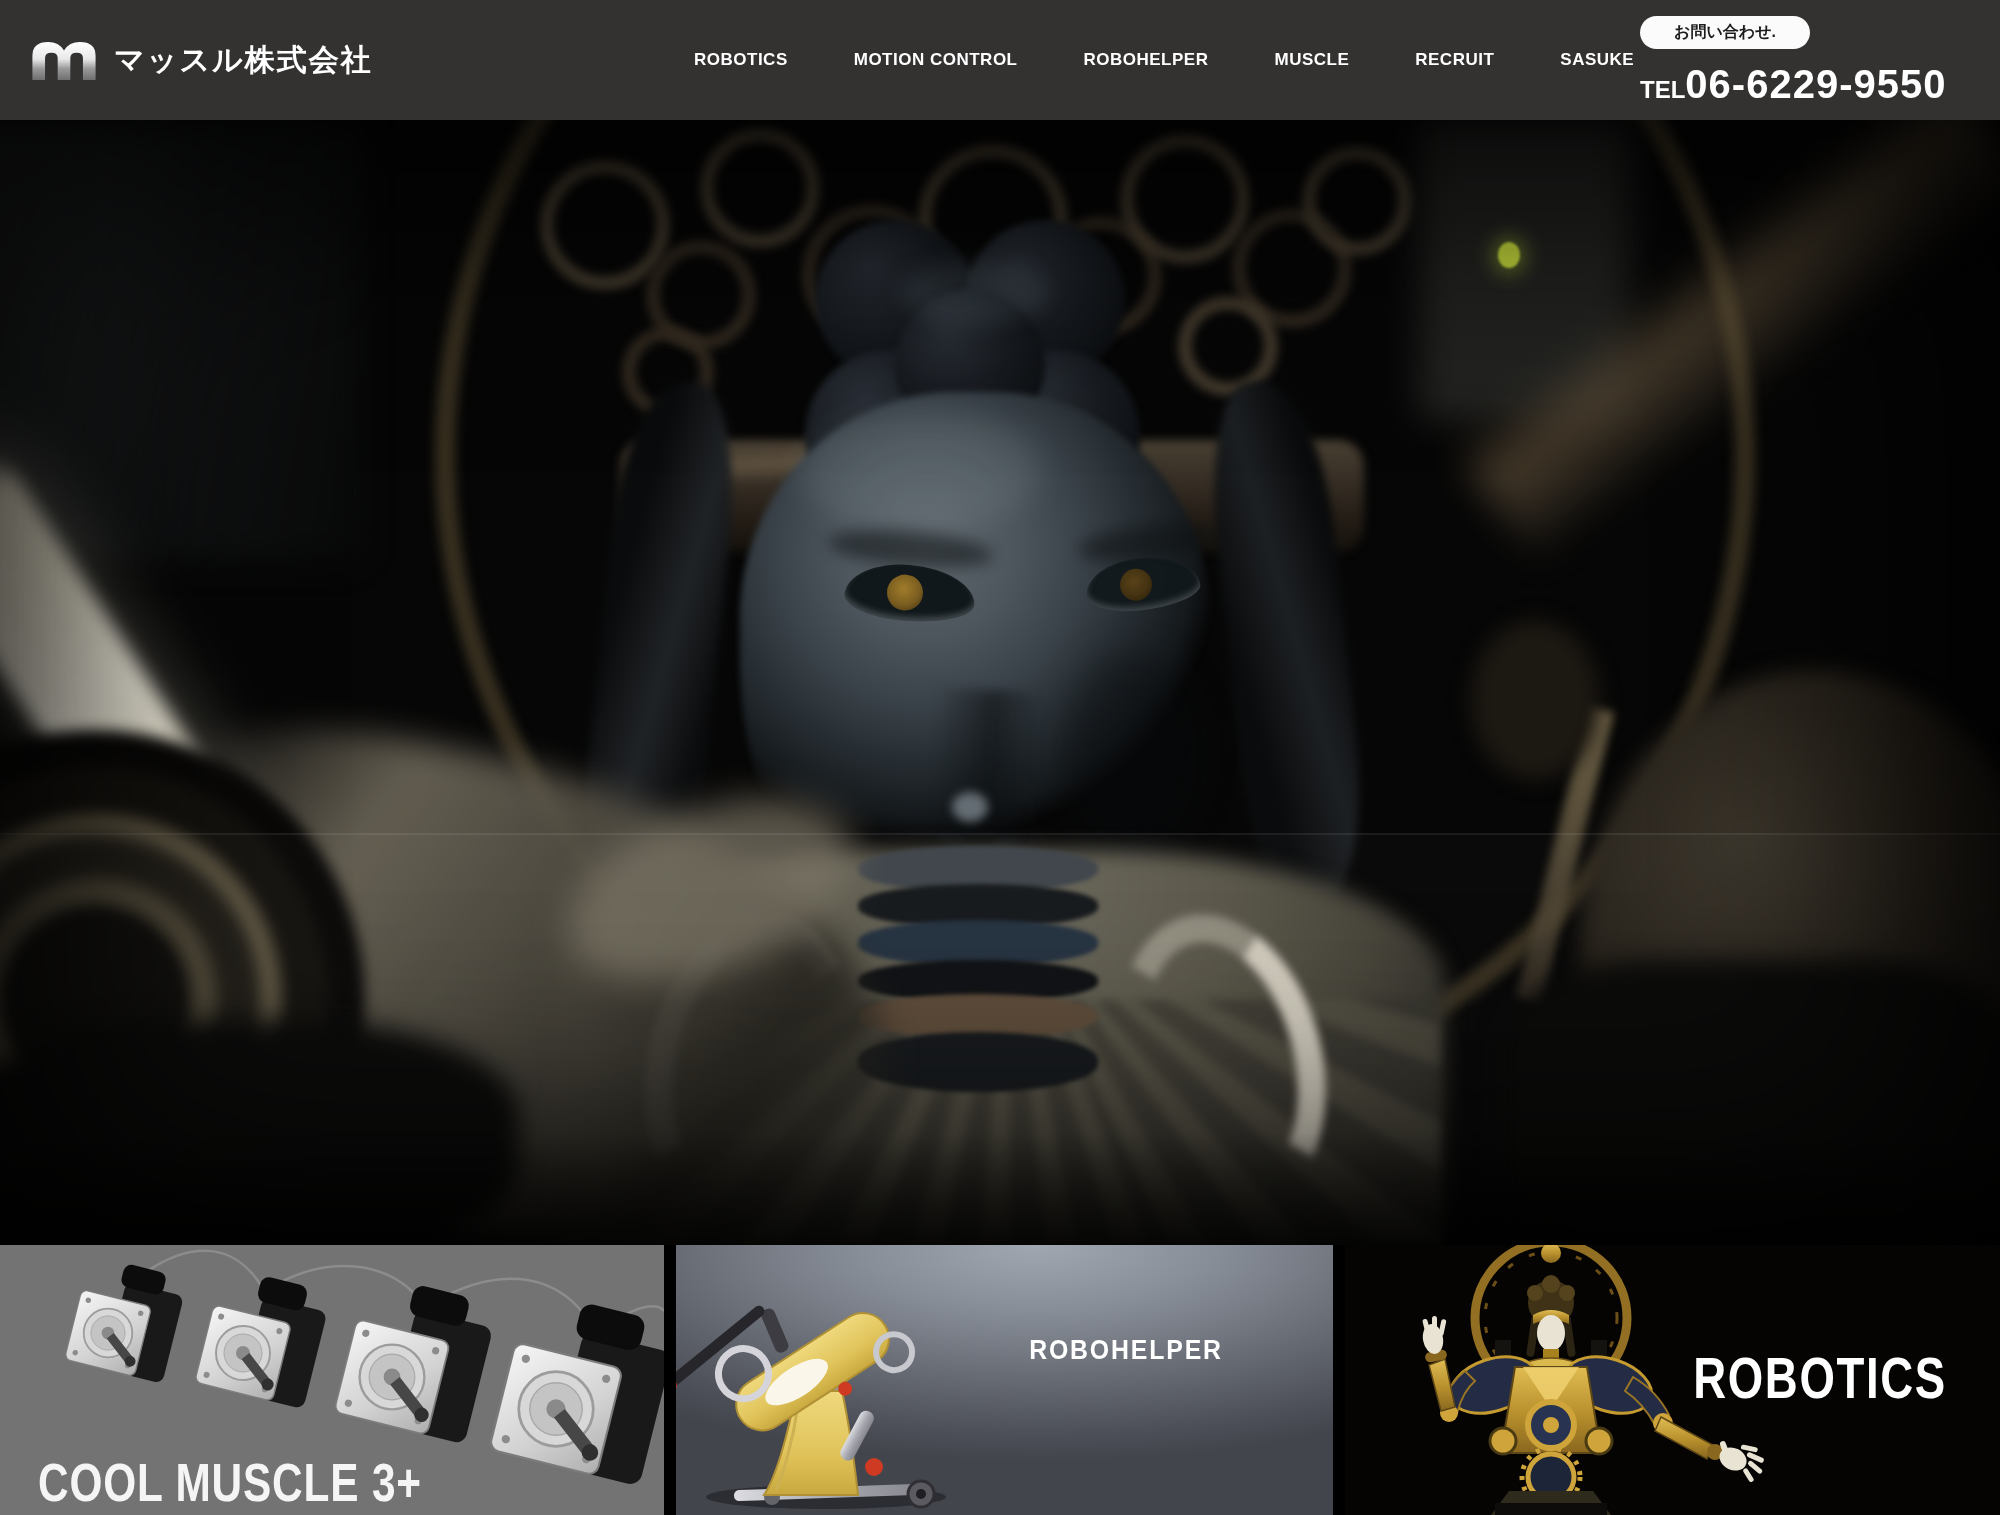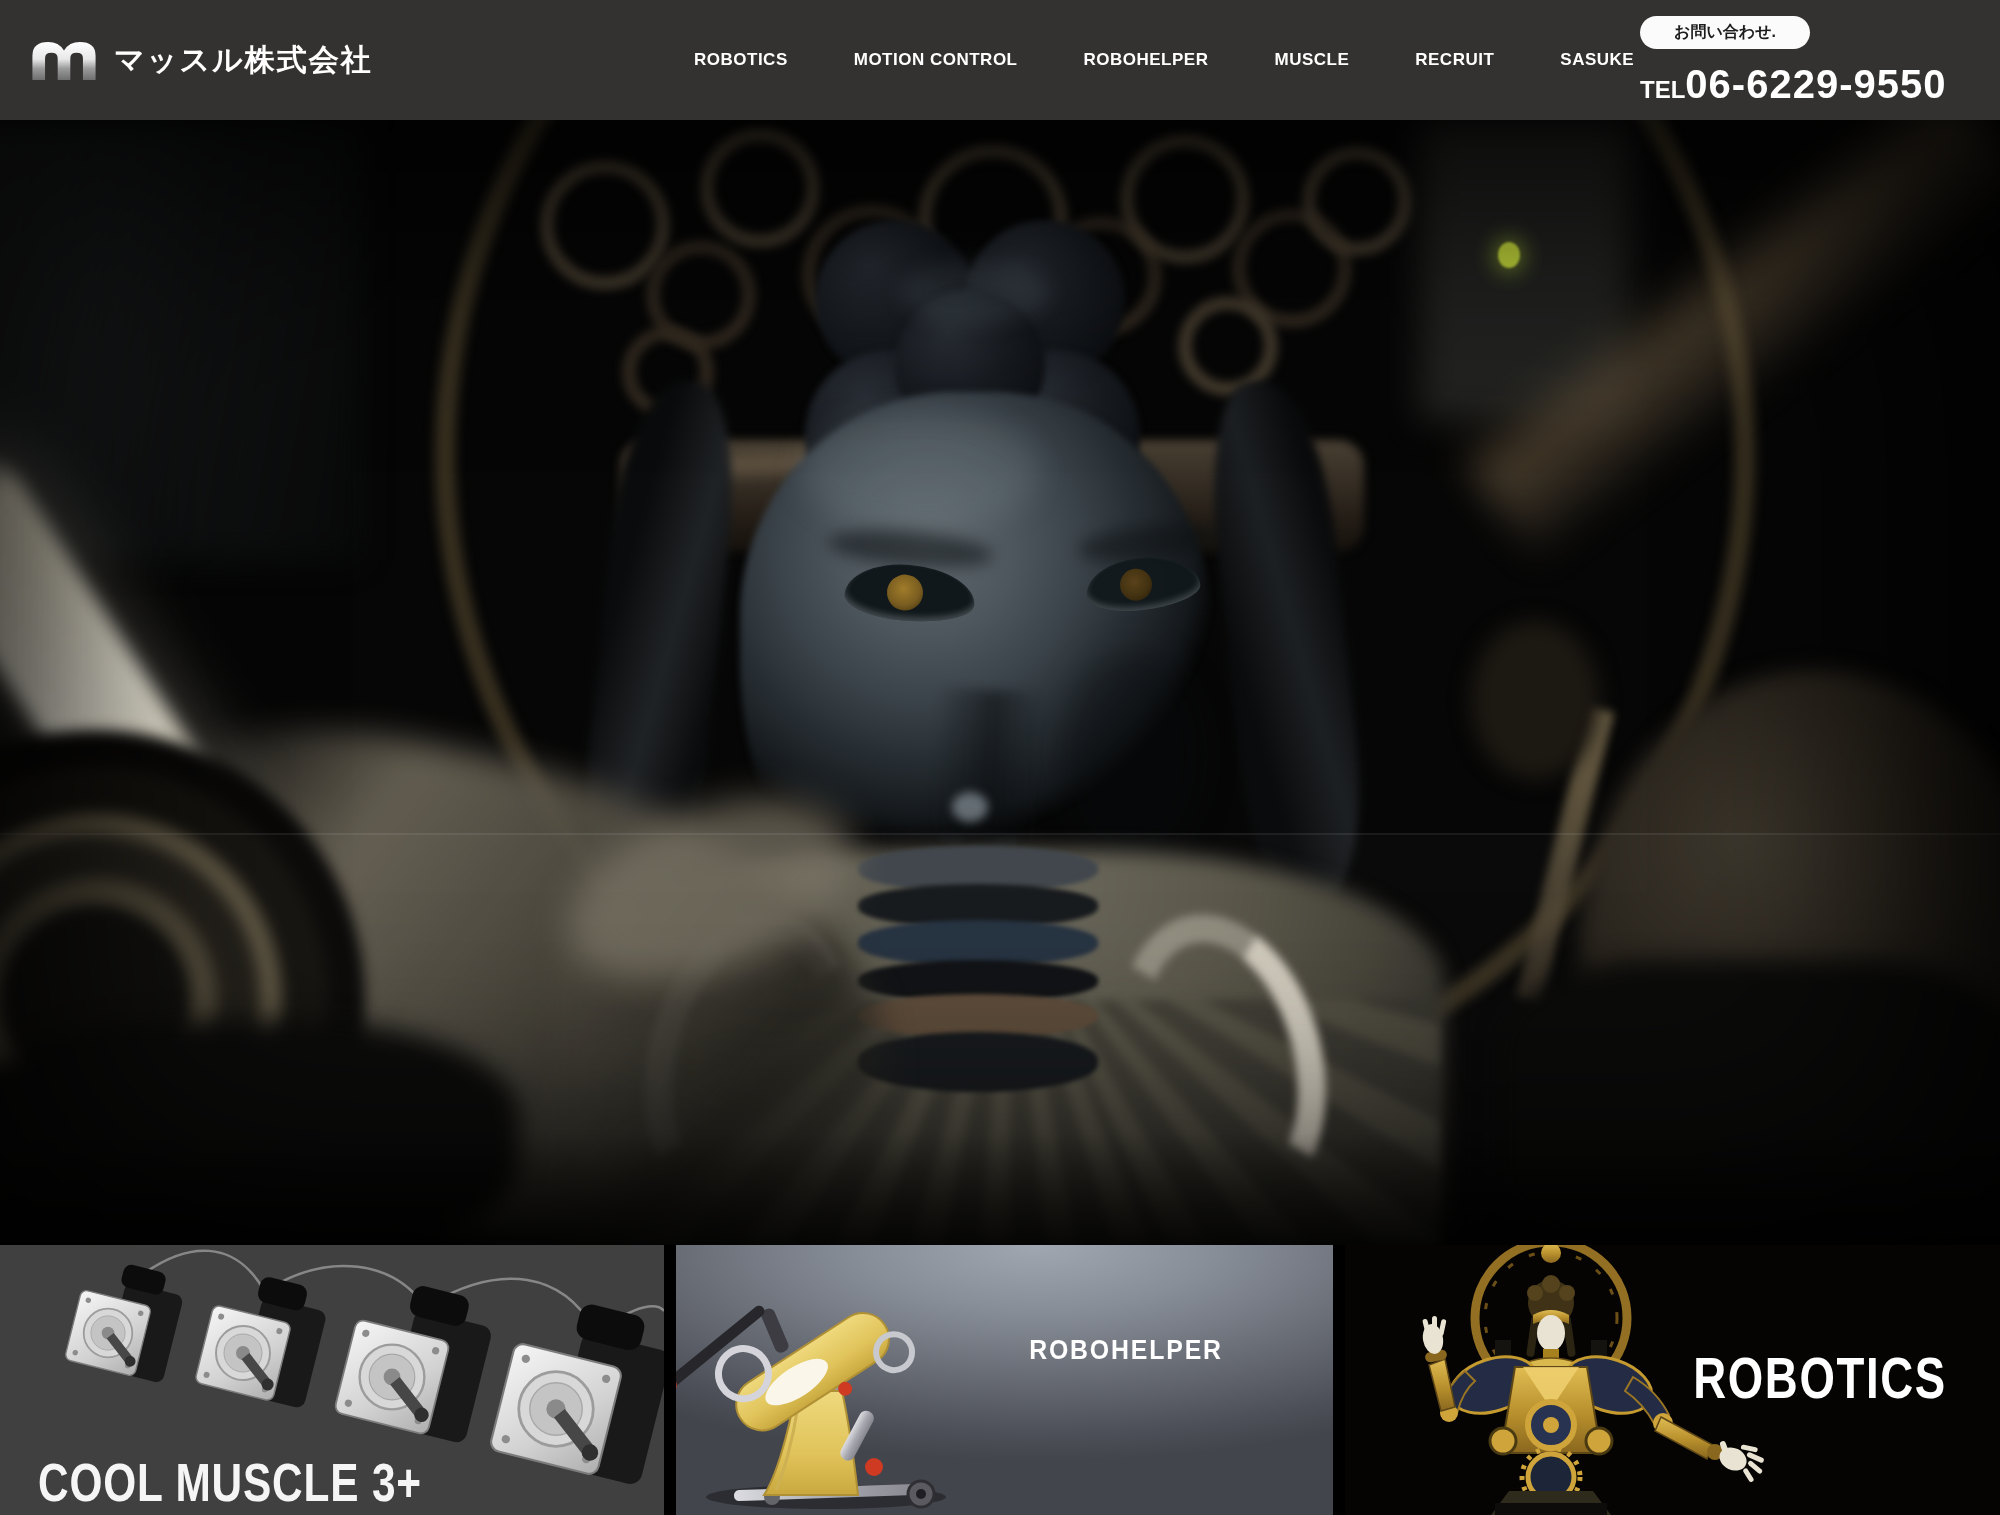--- a/index.html
+++ b/index.html
@@ -83,21 +83,21 @@
   .blob-right-top { left:1470px; top:500px; width:130px; height:160px; border-radius:50%; background:#1c1812; filter:blur(10px); }
   .dark-mass-right { left:1500px; top:840px; width:520px; height:300px; border-radius:30%; background:#070706; filter:blur(12px); }
   .lower-tint { left:0; top:713px; width:2000px; height:412px; background:rgba(255,255,255,.018); }
   .seam { left:0; top:713px; width:2000px; height:2px; background:rgba(230,235,240,.08); }
   .vignette { left:0; top:0; width:2000px; height:1125px;
     box-shadow:inset 0 0 220px 90px rgba(0,0,0,.8); background:linear-gradient(to bottom, rgba(0,0,0,0) 90%, rgba(0,0,0,.7) 100%); }
 
   
   .products { position:absolute; left:0; top:1245px; width:2000px; height:270px; background:#000; }
   .panel { position:absolute; top:0; height:270px; overflow:hidden; display:block; cursor:pointer; }
-  .panel-cool { left:0; width:664px; background:#404040; }
+  .panel-cool { left:0; width:664px; background:#737373; }
   .panel-sasuke { left:676px; width:657px;
     background:radial-gradient(ellipse 90% 80% at 55% 0%, #a0a7b1 0%, #888e98 30%, #696d76 60%, #4c4f57 88%, #43454d 100%); }
   .panel-robotics { left:1345px; width:655px; background:#050403; }
   .panel svg { position:absolute; left:0; bottom:0; }
   .cool-title { position:absolute; left:38px; bottom:2px; color:#f5f5f5; font-size:53px; font-weight:700;
     letter-spacing:1px; transform:scaleX(.8); transform-origin:left bottom; white-space:nowrap; }
   .sasuke-text { position:absolute; left:255px; top:90px; width:390px; text-align:center; color:#fff; }
   .sasuke-brand { font-size:27px; font-weight:700; letter-spacing:2px; transform:scaleX(.92); }
   .sasuke-title { margin-top:10px; font-size:48px; font-weight:400; letter-spacing:27px; padding-left:27px; white-space:nowrap; }
   .robotics-title { position:absolute; left:310px; top:100px; width:330px; text-align:center; color:#fff;

